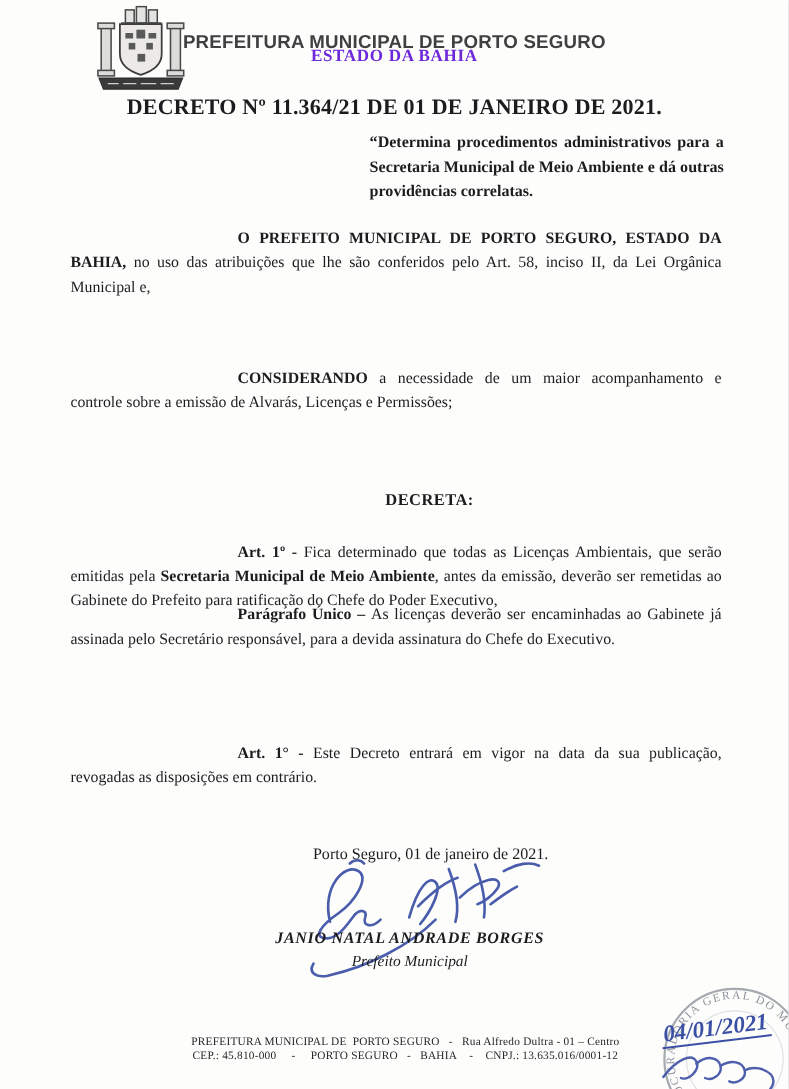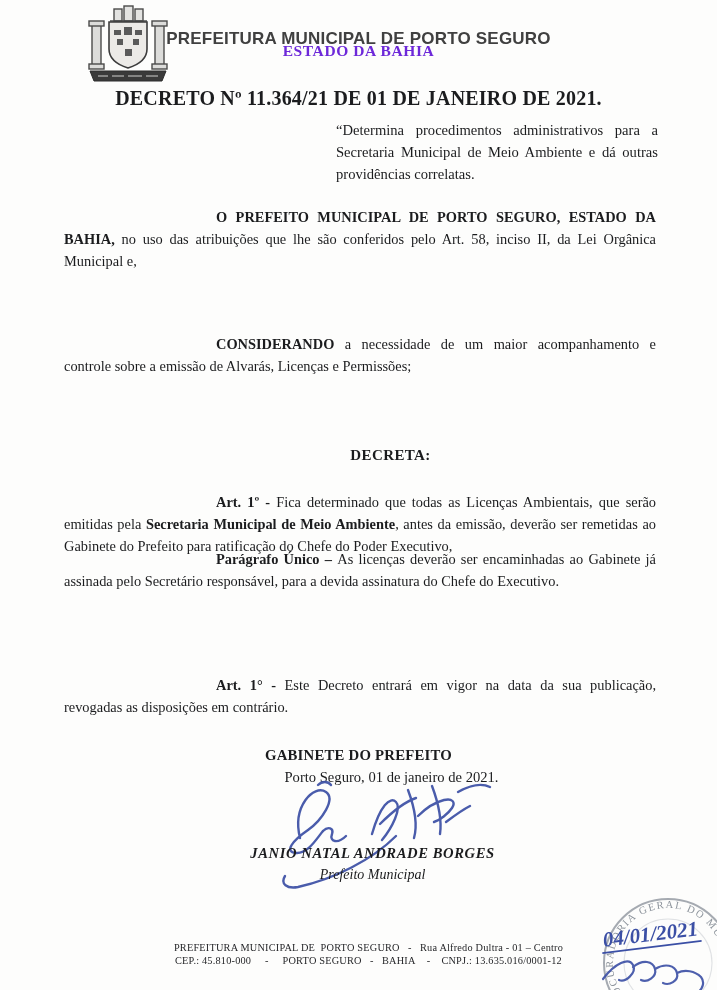--- a/index.html
+++ b/index.html
@@ -15,21 +15,21 @@
   }
   .abs{position:absolute;}
   .center{left:0;width:100%;text-align:center;}
 
   .org-name{top:29px;font-family:"Liberation Sans",sans-serif;font-weight:bold;font-size:17px;letter-spacing:.2px;color:#404040;}
   .state-name{top:42px;font-weight:bold;font-size:15.5px;letter-spacing:.6px;color:#6d28d9;}
   .decree-title{top:87px;font-weight:bold;font-size:20px;letter-spacing:.2px;}
 
   .epigraph{
     left:336px;top:119px;width:322px;
-    font-weight:normal;font-size:14.6px;line-height:22px;
+    font-weight:bold;font-size:14.6px;line-height:22px;
     text-align:justify;
   }
   .para{
     left:64px;width:592px;
     font-size:14.4px;line-height:22px;
     text-align:justify;
   }
   .indent{text-indent:152px;}
   .b{font-weight:bold;}
   .decreta{top:447px;font-weight:bold;font-size:15px;letter-spacing:.4px;padding-left:32px;}
@@ -103,21 +103,20 @@
 
   <div class="abs center decreta">DECRETA:</div>
 
   <p class="abs para indent" style="top:477px"><span class="b">Art. 1º - </span><span>Fica determinado que todas as Licenças Ambientais, que serão emitidas pela </span><span class="b">Secretaria Municipal de Meio Ambiente</span><span>, antes da emissão, deverão ser remetidas ao Gabinete do Prefeito para ratificação do Chefe do Poder Executivo,</span></p>
 
   <p class="abs para indent" style="top:534px"><span class="b">Parágrafo Único – </span><span>As licenças deverão ser encaminhadas ao Gabinete já assinada pelo Secretário responsável, para a devida assinatura do Chefe do Executivo.</span></p>
 
 
   <p class="abs para indent" style="top:660px"><span class="b">Art. 1° - </span><span>Este Decreto entrará em vigor na data da sua publicação, revogadas as disposições em contrário.</span></p>
 
-  <div class="abs center gabinete">GABINETE DO PREFEITO</div>
   <div class="abs center place-date">Porto Seguro, 01 de janeiro de 2021.</div>
 
   <svg class="abs sig-svg" width="285" height="118" viewBox="0 0 285 118">
     <g fill="none" stroke="#3b4fa5" stroke-width="2.4" stroke-linecap="round" opacity="0.92">
       <path d="M78,62 C70,30 92,8 104,16 C114,23 100,44 86,54 C70,65 62,76 74,77 C86,78 95,62 101,55"></path>
       <path d="M101,55 C106,50 112,52 110,58 C107,66 116,68 124,60"></path>
       <path d="M96,9 C100,5 106,5 109,9"></path>
       <path d="M150,58 C158,30 168,20 174,26 C180,32 170,52 160,64"></path>
       <path d="M158,48 C170,36 182,26 194,22"></path>
       <path d="M186,14 C192,30 196,48 192,62"></path>

